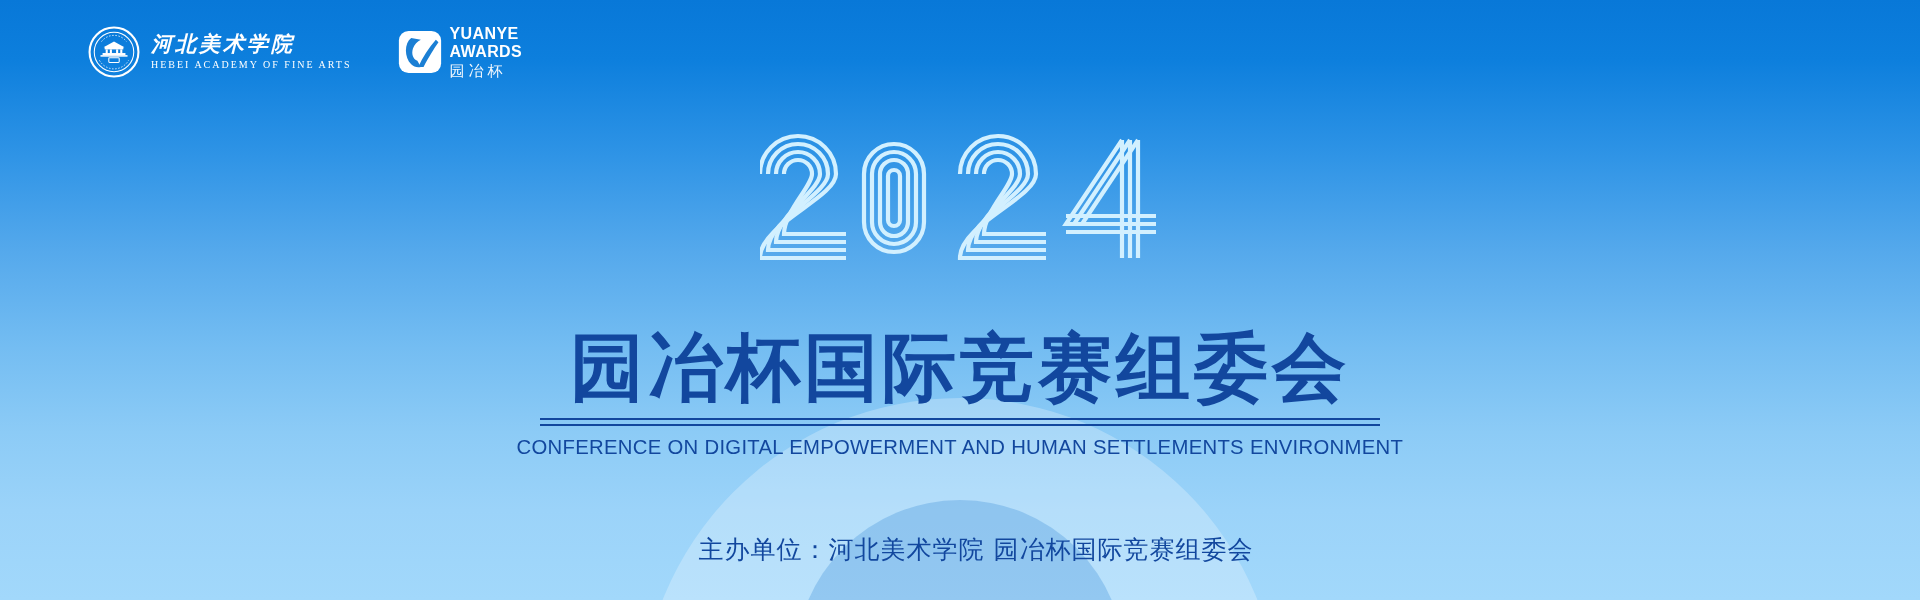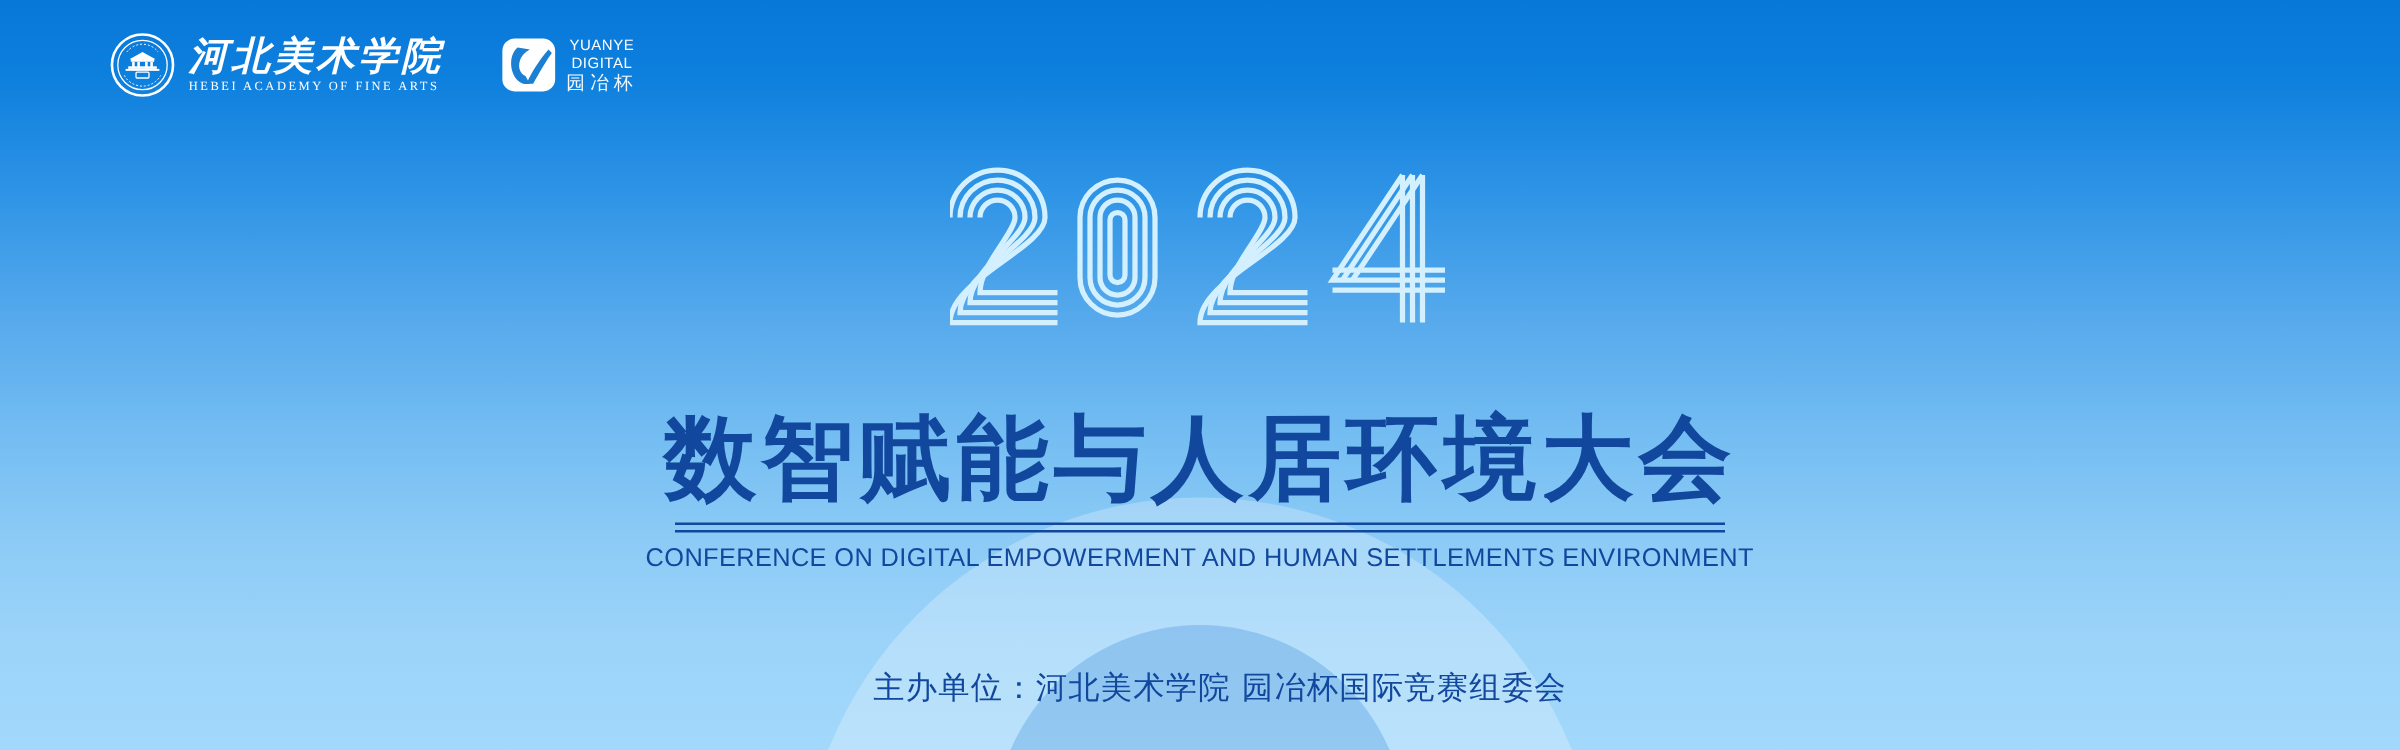--- a/index.html
+++ b/index.html
@@ -69,21 +69,21 @@
     flex: 0 0 52px;
   }
   .hebei-text {
     display: flex;
     flex-direction: column;
     align-items: flex-start;
     justify-content: center;
   }
   .hebei-cn {
     color: #ffffff;
-    font-size: 31px;
+    font-size: 21px;
     line-height: 1.02;
     letter-spacing: 3px;
     font-family: "Liberation Serif", "DejaVu Serif", serif;
     font-weight: 700;
     font-style: italic;
     white-space: nowrap;
   }
   .hebei-en {
     color: #ffffff;
     font-size: 10px;
@@ -106,25 +106,24 @@
     flex: 0 0 44px;
   }
   .yuanye-text {
     display: flex;
     flex-direction: column;
     justify-content: center;
     line-height: 1;
   }
   .yuanye-l1, .yuanye-l2 {
     color: #ffffff;
-    font-size: 12px;
-    font-weight: 400;
+    font-size: 16px;
+    font-weight: 700;
     letter-spacing: 0.4px;
     white-space: nowrap;
-    text-align: center;
   }
   .yuanye-l2 { margin-top: 2px; }
   .yuanye-l3 {
     color: #ffffff;
     font-size: 15px;
     letter-spacing: 4px;
     margin-top: 3px;
     white-space: nowrap;
     opacity: 0.95;
   }
@@ -234,21 +233,21 @@
     <div class="logo-yuanye">
       <span class="yuanye-mark">
         <svg viewBox="0 0 100 100" width="44" height="44" aria-hidden="true">
           <rect x="2" y="2" width="96" height="96" rx="22" fill="#ffffff"></rect>
           <path d="M30 18 C14 30 14 62 30 78 C36 84 44 86 52 84 L44 70 C34 66 30 54 34 42 C37 33 44 26 52 22 Z" fill="#1b7fd4"></path>
           <path d="M86 22 C70 40 56 62 46 84 L58 84 C70 62 82 42 92 28 Z" fill="#1b7fd4"></path>
         </svg>
       </span>
       <span class="yuanye-text">
         <span class="yuanye-l1">YUANYE</span>
-        <span class="yuanye-l2">DIGITAL</span>
+        <span class="yuanye-l2">AWARDS</span>
         <span class="yuanye-l3">园冶杯</span>
       </span>
     </div>
 
   </div>
 
   <div class="year-wrap">
     <svg class="year-svg" width="400" height="132" viewBox="0 0 400 132" aria-hidden="true">
       <defs>
 
@@ -290,21 +289,21 @@
           <path d="M70 8 L70 126"></path>
           <path d="M78 8 L78 126"></path>
           <path d="M6 100 L96 100"></path>
           <path d="M6 84 L96 84"></path>
         </g>
       </g>
     </svg>
   </div>
 
   <div class="headline">
-    <div class="title-cn">数智赋能与人居环境大会</div>
+    <div class="title-cn">园冶杯国际竞赛组委会</div>
     <div class="rules">
       <div class="rule"></div>
       <div class="rule"></div>
     </div>
     <div class="subtitle-en">CONFERENCE ON DIGITAL EMPOWERMENT AND HUMAN SETTLEMENTS ENVIRONMENT</div>
   </div>
 
   <div class="organizer">主办单位：河北美术学院  园冶杯国际竞赛组委会</div>
 
 </div>

